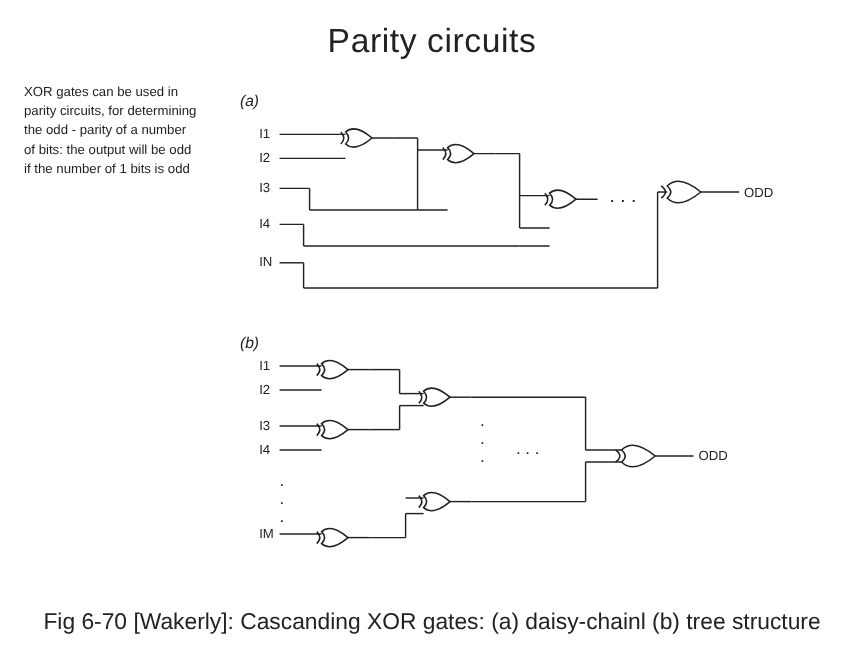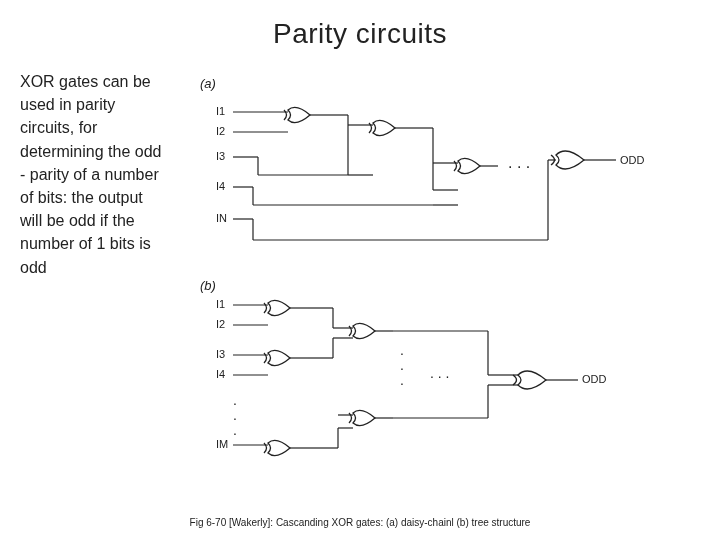--- a/index.html
+++ b/index.html
@@ -24,21 +24,21 @@
 
     .content-area {
       display: flex;
       flex-direction: row;
       padding: 0 20px;
       margin-top: 5px;
     }
 
     .left-text {
       width: 155px;
-      font-size: 16px;
+      font-size: 11px;
       color: #222;
       line-height: 1.45;
       padding-right: 8px;
       padding-top: 10px;
       flex-shrink: 0;
     }
 
     .diagram-area {
       flex: 1;
       display: flex;
@@ -47,21 +47,21 @@
       padding-left: 0px;
     }
 
     .diagram-svg {
       width: 520px;
       height: 400px;
     }
 
     .caption {
       text-align: center;
-      font-size: 10px;
+      font-size: 19px;
       color: #222;
       margin-top: 2px;
       width: 100%;
     }
 
     .caption-area {
       position: absolute;
       bottom: 10px;
       left: 0; right: 0;
       text-align: center;

